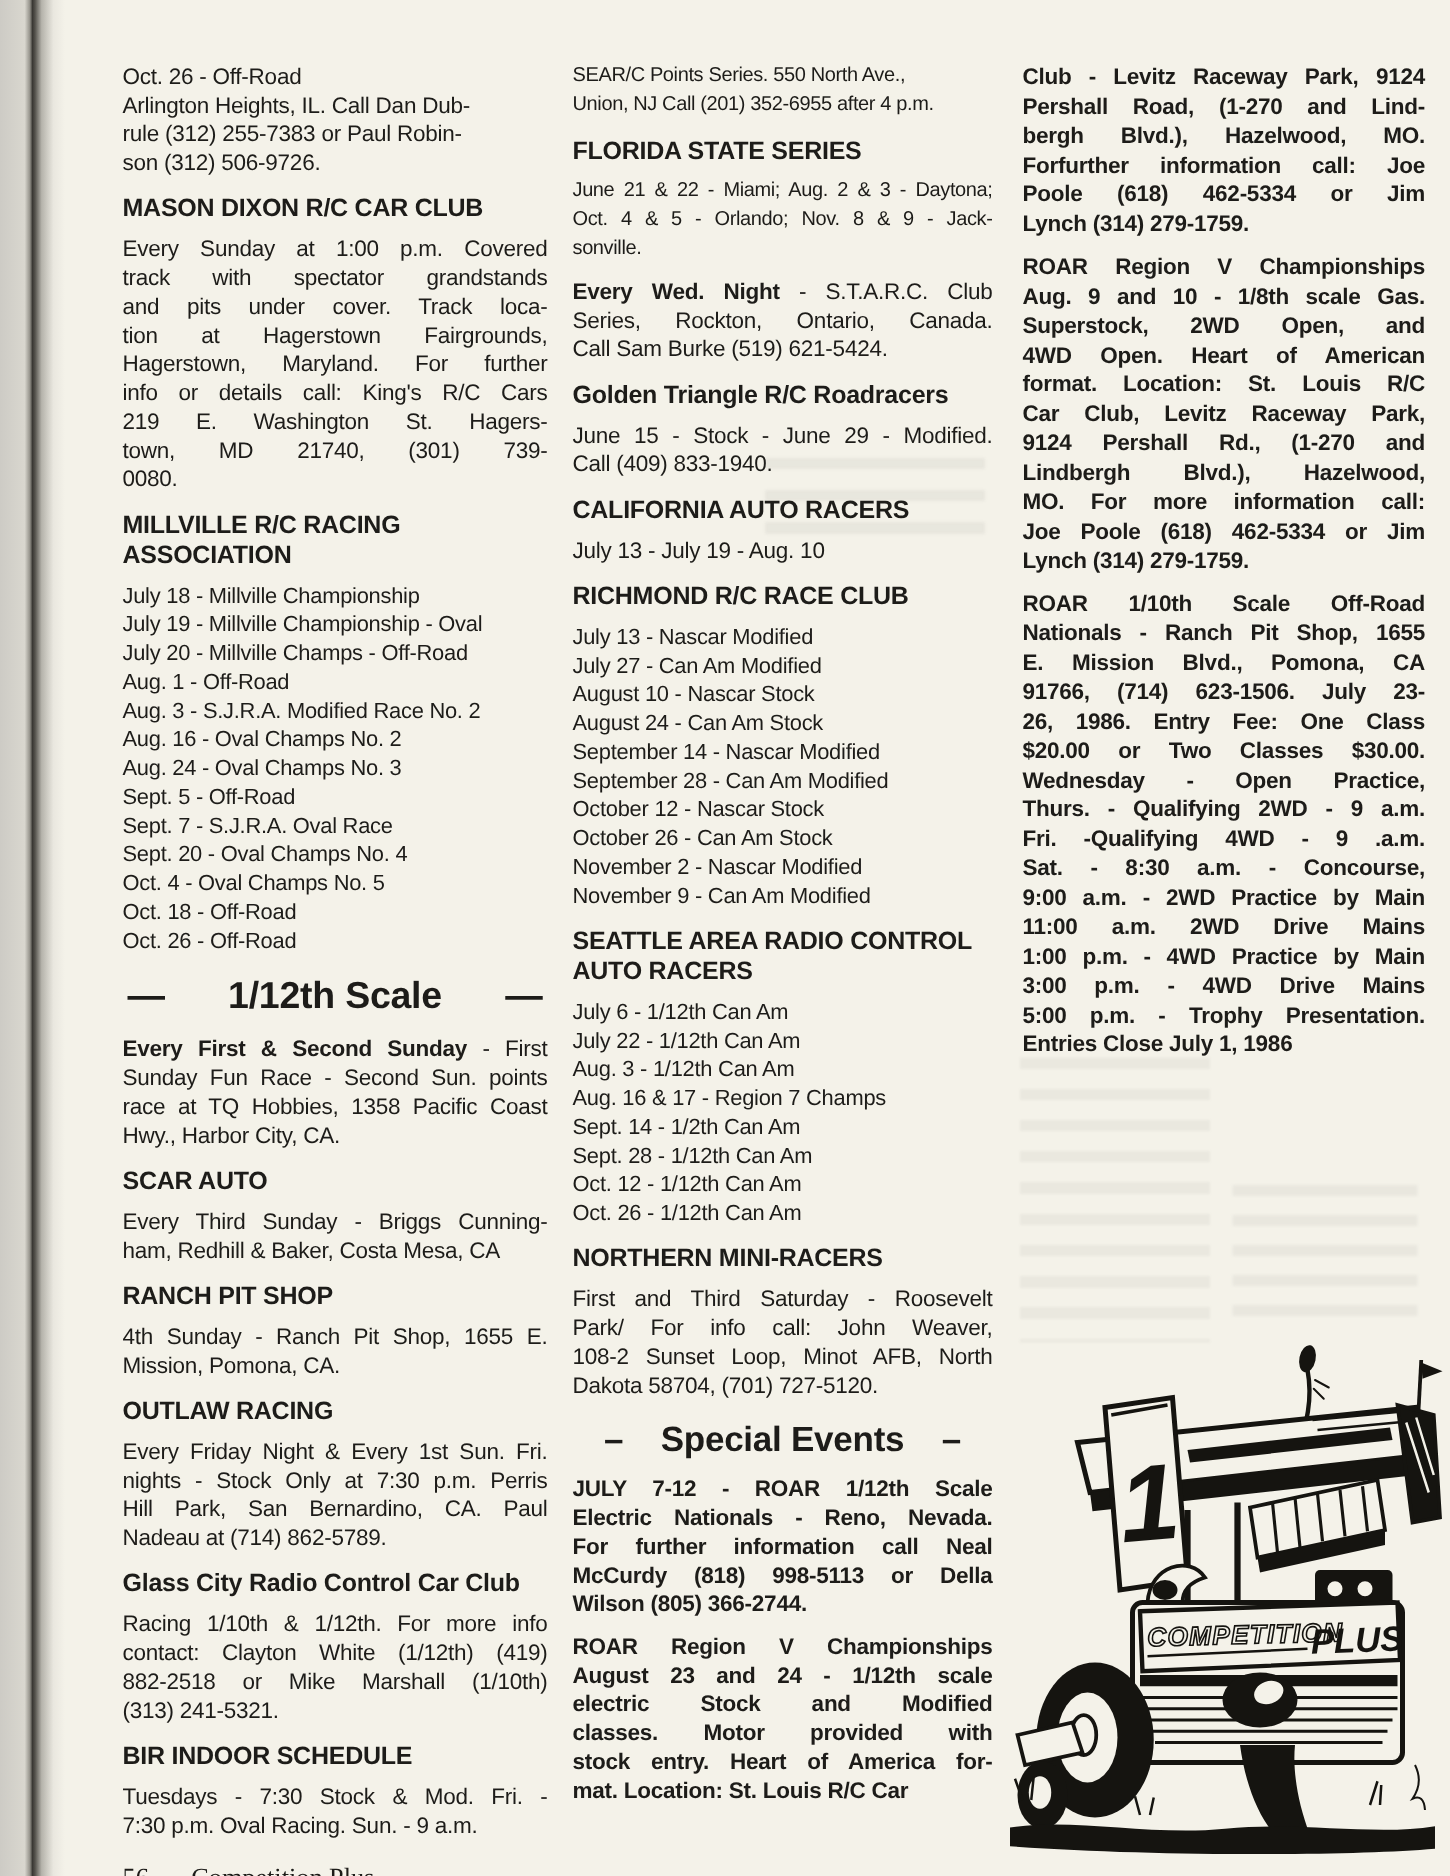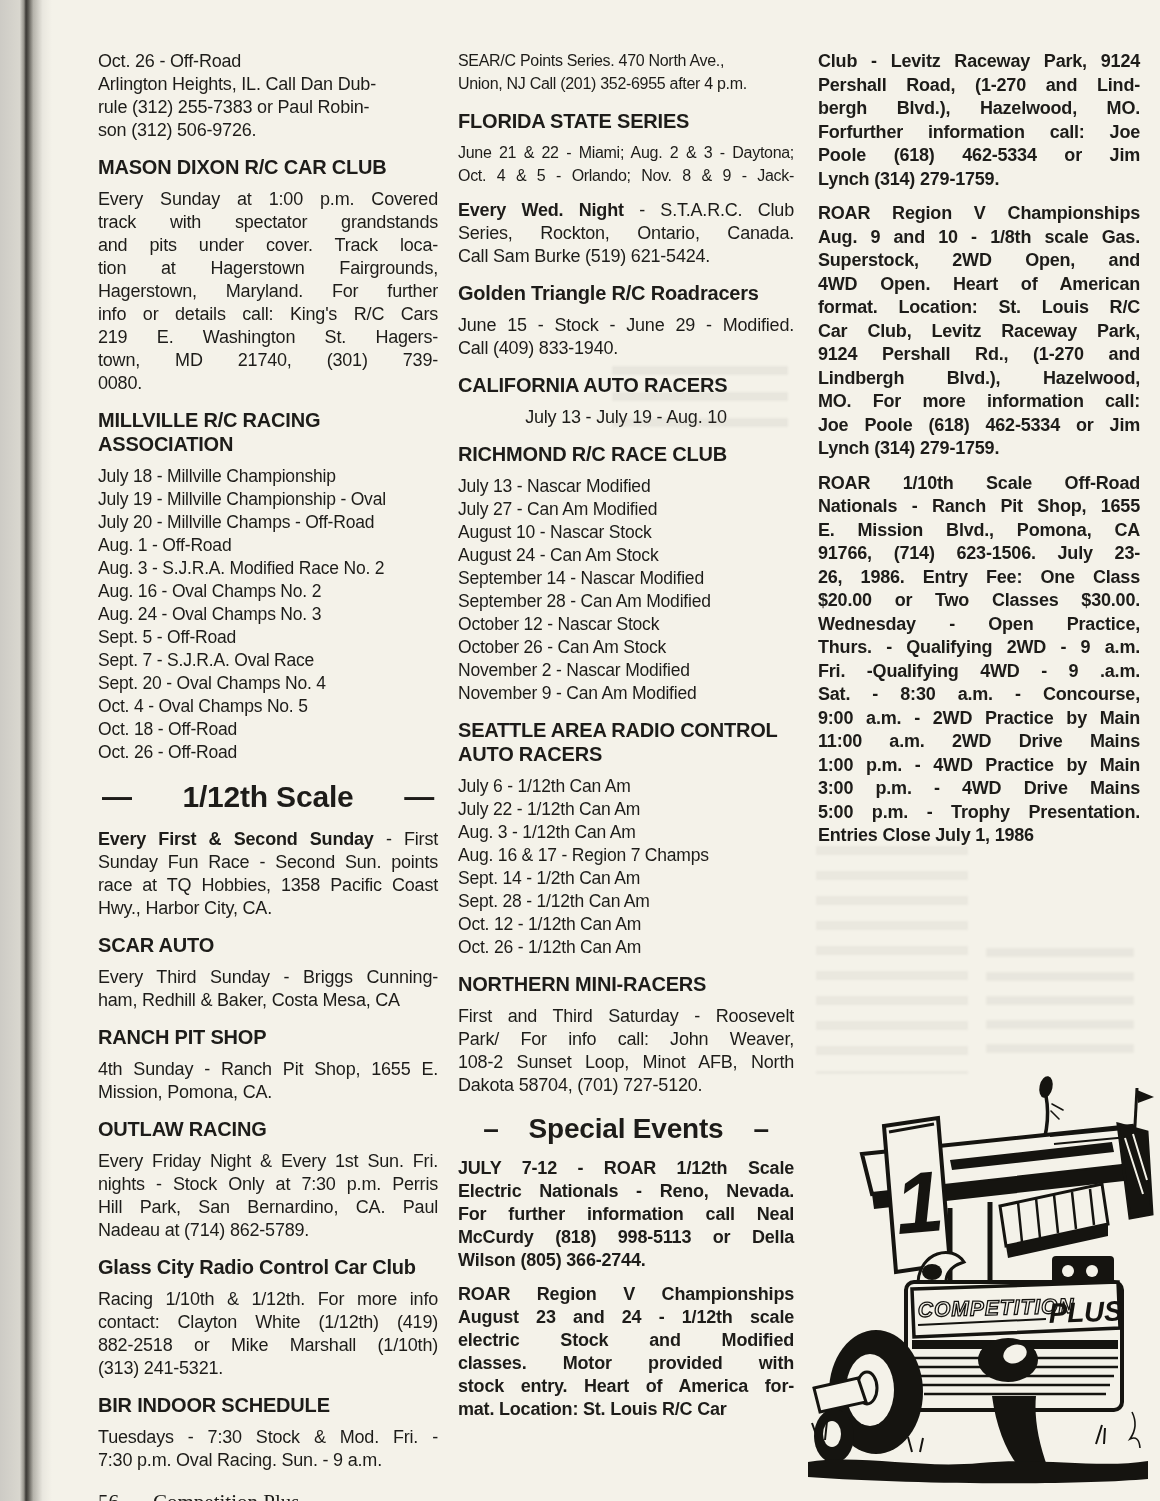--- a/index.html
+++ b/index.html
@@ -36,21 +36,21 @@
 
   .scale-heading{
     display:flex;justify-content:space-between;align-items:center;
     font-weight:bold;font-size:30px;margin:16px 4px 14px 4px;
   }
   .special-heading{
     display:flex;justify-content:center;gap:30px;align-items:center;
     font-weight:bold;font-size:28px;margin:16px 0 12px 0;
   }
   .scale-heading .dash,.special-heading .dash{font-weight:bold;}
-  .center-line{text-align:center;line-height:23px;margin:0 0 10px 0;}
+  .center-line{text-align:left;line-height:23px;margin:0 0 10px 0;}
 
   .footer{
     position:absolute;left:98px;top:1446px;
     font-family:"Liberation Serif",serif;font-size:21px;letter-spacing:0;
   }
   .footer .pageno{display:inline-block;margin-right:34px;margin-top:44px;}
 
   
   .ghost{position:absolute;opacity:.55;filter:blur(1.2px);pointer-events:none;}
   .g1{left:612px;top:366px;width:176px;height:78px;
@@ -138,27 +138,28 @@
       <div class="line">(313) 241-5321.</div>
     </div>
     <div class="heading">BIR INDOOR SCHEDULE</div>
     <div class="para just">
       <div class="line jline">Tuesdays - 7:30 Stock &amp; Mod. Fri. -</div>
       <div class="line">7:30 p.m. Oval Racing. Sun. - 9 a.m.</div>
     </div>
   </div>
 <div class="col" id="col-middle">
     <div class="para small">
-      <div class="line">SEAR/C Points Series. 470 North Ave.,</div>
+      <div class="line">SEAR/C Points Series. 550 North Ave.,</div>
       <div class="line">Union, NJ Call (201) 352-6955 after 4 p.m.</div>
     </div>
     <div class="heading">FLORIDA STATE SERIES</div>
     <div class="para just small">
       <div class="line jline">June 21 &amp; 22 - Miami; Aug. 2 &amp; 3 - Daytona;</div>
       <div class="line jline">Oct. 4 &amp; 5 - Orlando; Nov. 8 &amp; 9 - Jack-</div>
+      <div class="line">sonville.</div>
     </div>
     <div class="para just">
       <div class="line jline"><b class="lead">Every Wed. Night</b> - S.T.A.R.C. Club</div>
       <div class="line jline">Series, Rockton, Ontario, Canada.</div>
       <div class="line">Call Sam Burke (519) 621-5424.</div>
     </div>
     <div class="heading">Golden Triangle R/C Roadracers</div>
     <div class="para just">
       <div class="line jline">June 15 - Stock - June 29 - Modified.</div>
       <div class="line">Call (409) 833-1940.</div>

